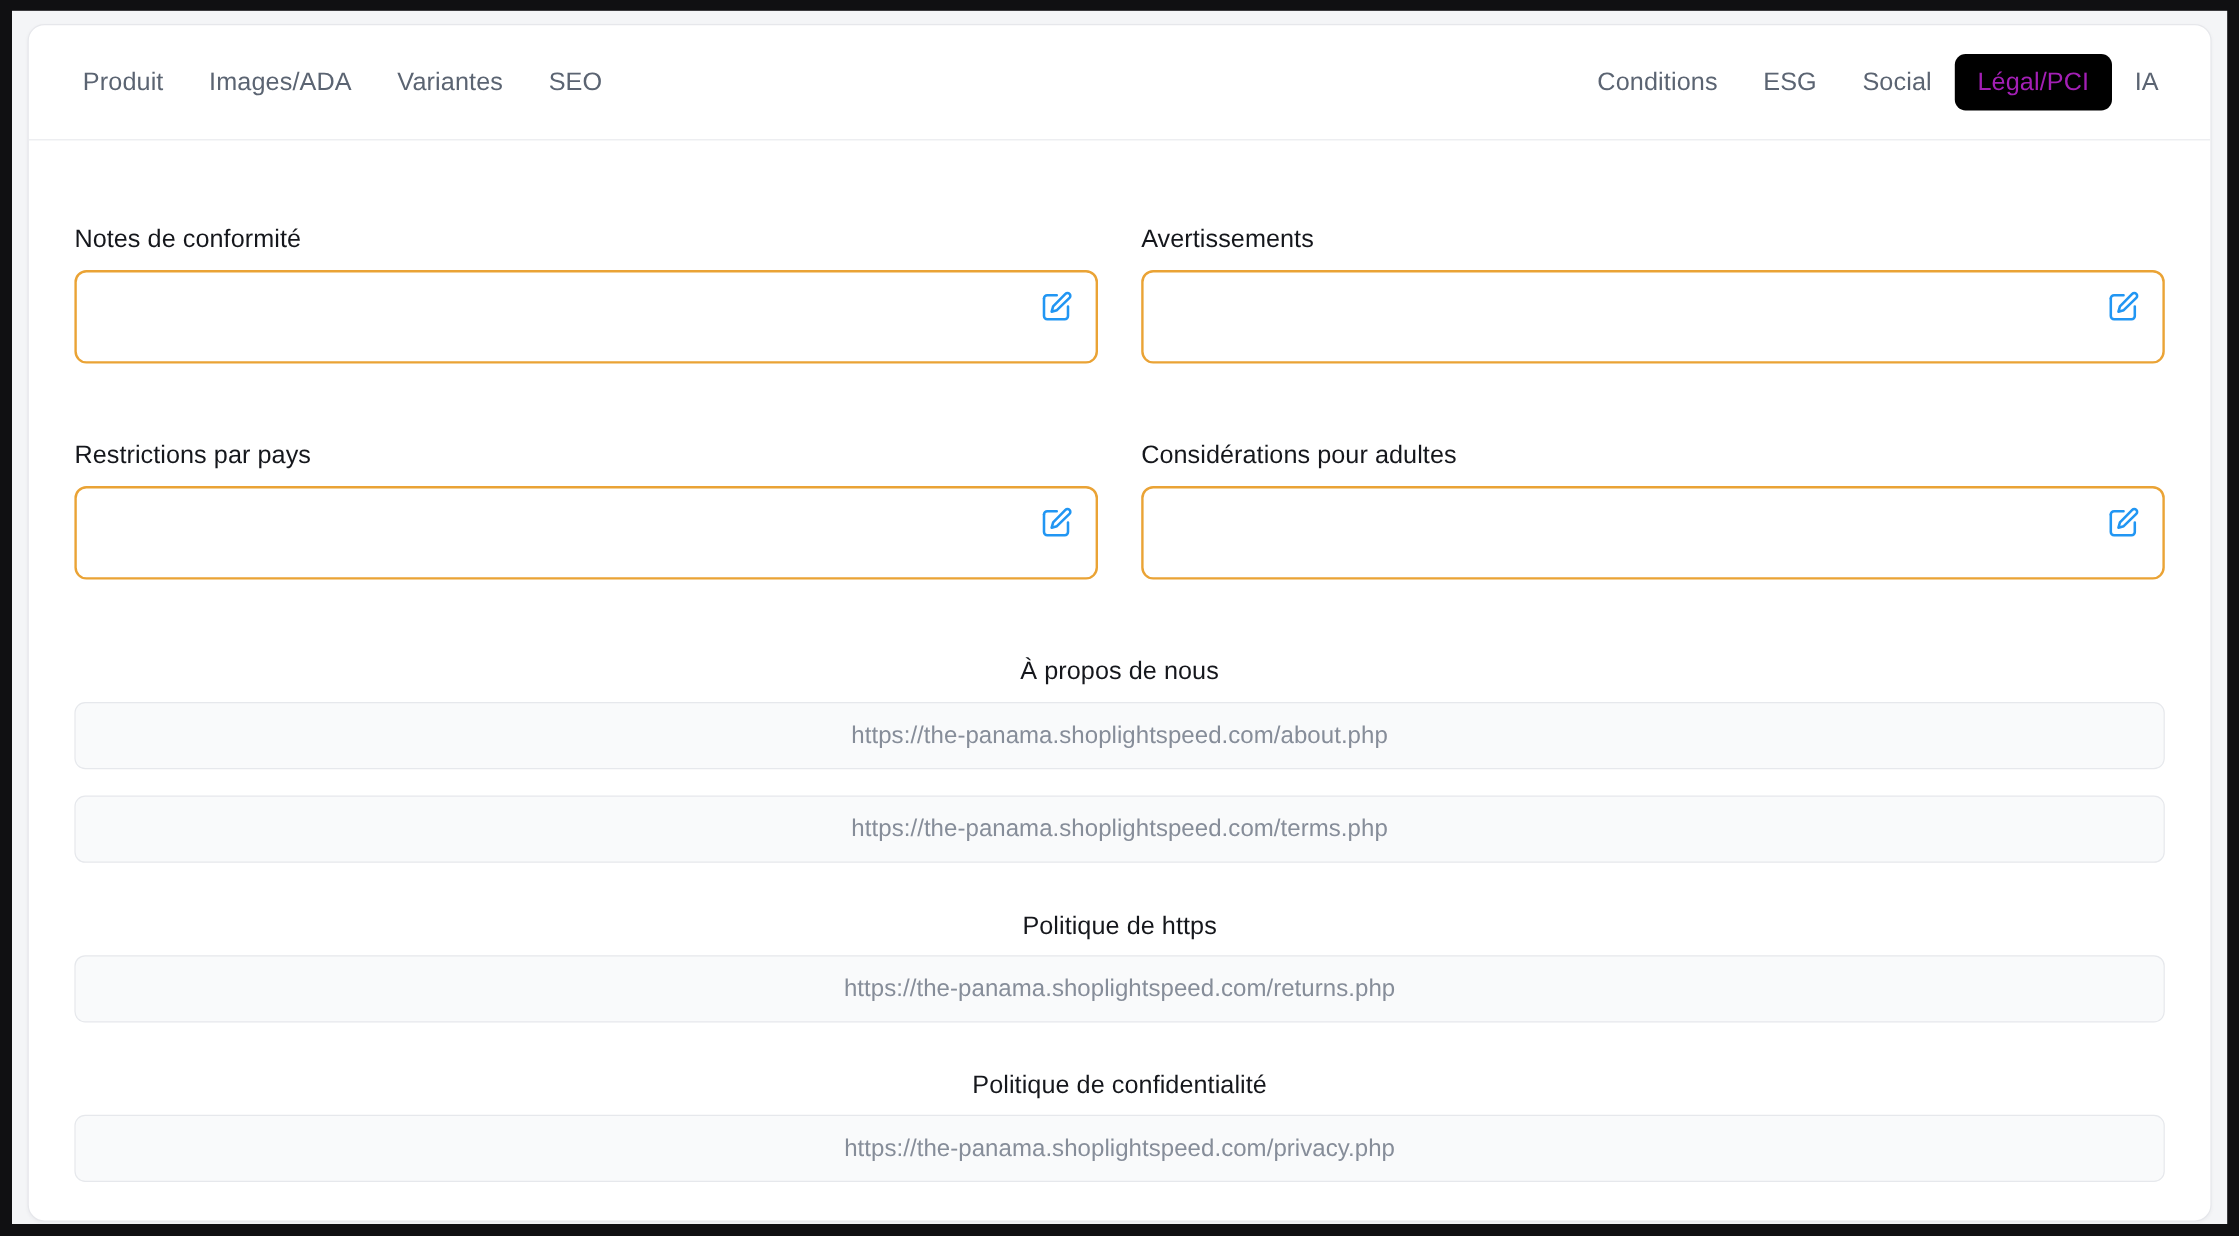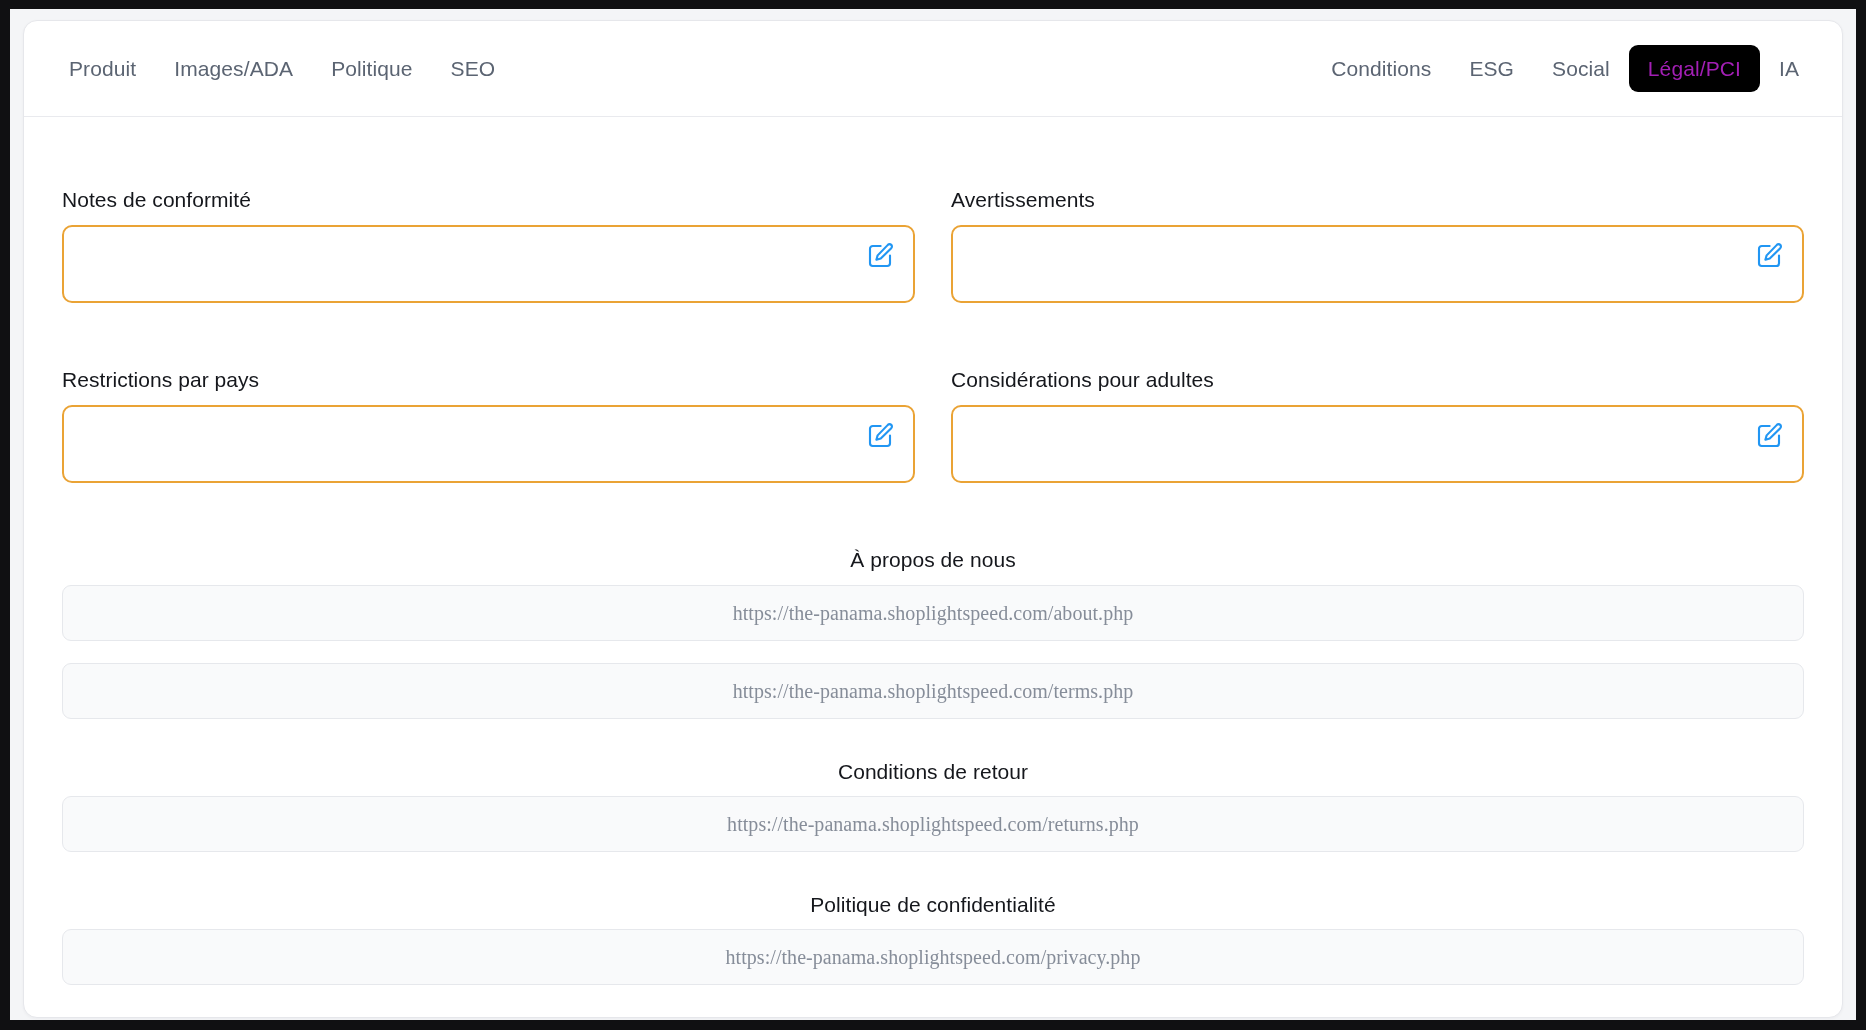--- a/index.html
+++ b/index.html
@@ -132,21 +132,21 @@
 
   
   .url-input {
     height: 56px;
     width: 100%;
     border: 1px solid #e6e8ec;
     border-radius: 9px;
     background: #f9fafb;
     color: #868d99;
     font-size: 20px;
-    font-family: Liberation Serif, serif;
+    font-family: Liberation Sans, sans-serif;
     padding: 0 18px;
     line-height: 54px;
     display: block;
     outline: none;
     letter-spacing: 0.05px;
     overflow: hidden;
     white-space: nowrap;
     text-overflow: ellipsis;
   }
 
@@ -157,21 +157,21 @@
 <body>
 
 <div class="screen">
   <div class="viewport">
     <div class="card">
 
       <div class="tabbar">
         <div class="tabs-left">
           <div class="tab">Produit</div>
           <div class="tab">Images/ADA</div>
-          <div class="tab">Politique</div>
+          <div class="tab">Variantes</div>
           <div class="tab">SEO</div>
         </div>
         <div class="tabs-right">
           <div class="tab">Conditions</div>
           <div class="tab">ESG</div>
           <div class="tab">Social</div>
           <div class="tab active">Légal/PCI</div>
           <div class="tab">IA</div>
         </div>
       </div>
@@ -243,21 +243,21 @@
         <div class="url-group">
           <div class="field-label">À propos de nous</div>
           <div class="url-input">https://the-panama.shoplightspeed.com/about.php</div>
         </div>
 
         <div class="url-group">
           <div class="url-input">https://the-panama.shoplightspeed.com/terms.php</div>
         </div>
 
         <div class="url-group">
-          <div class="field-label">Conditions de retour</div>
+          <div class="field-label">Politique de https</div>
           <div class="url-input">https://the-panama.shoplightspeed.com/returns.php</div>
         </div>
 
         <div class="url-group">
           <div class="field-label">Politique de confidentialité</div>
           <div class="url-input">https://the-panama.shoplightspeed.com/privacy.php</div>
         </div>
 
       </div>
     </div>

